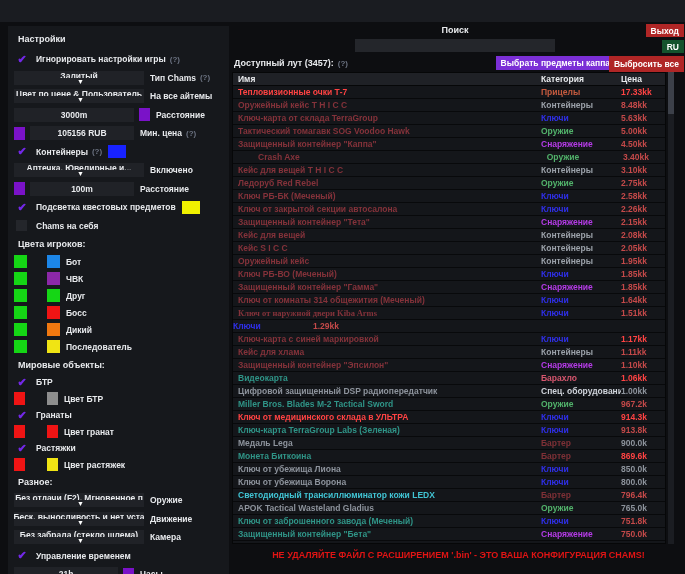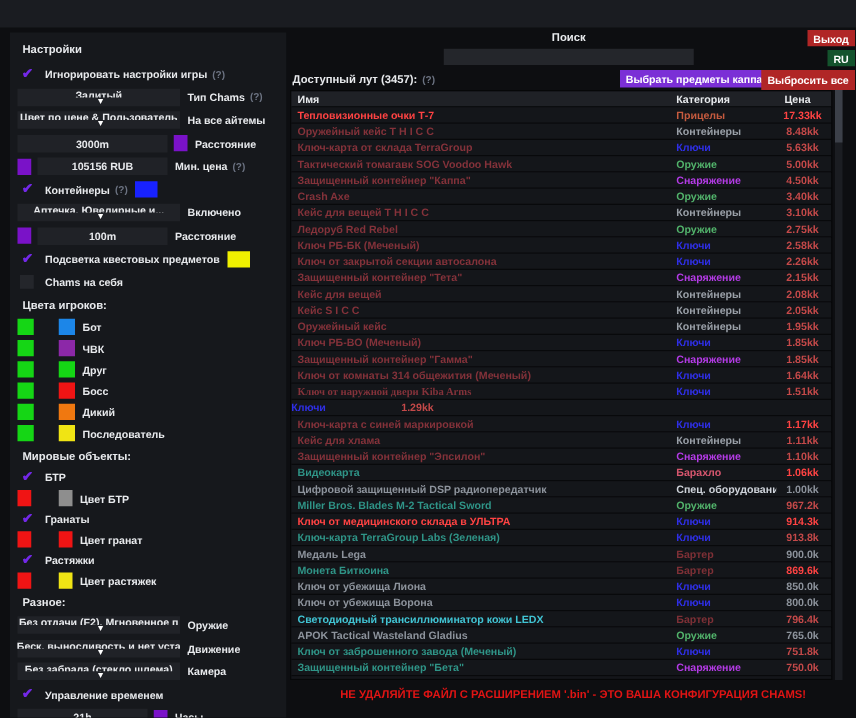--- a/index.html
+++ b/index.html
@@ -42,21 +42,21 @@
   .btn-kappa { right:70px; top:34px; height:14px; background:#7b2fd6; }
   .btn-drop  { right:1px; top:34px; height:16px; background:#b02626; }
 
   .table { position:absolute; left:0; top:50px; width:434px; height:472px; overflow:hidden;
            background:#101114; border:1px solid #060708; }
   .thead { display:flex; height:13px; background:#1f2126; border-bottom:1px solid #060708; }
   .tr { display:flex; height:13px; background:#14161a; border-bottom:1px solid #08090b; }
   .td, .th { font-size:8.5px; font-weight:bold; line-height:12px; white-space:nowrap; overflow:hidden; }
   .c-name { width:308px; padding-left:5px; }
   .c-cat  { width:80px; }
-  .c-price{ width:44px; text-align:center; padding-right:2px; }
+  .c-price{ width:44px; text-align:left; padding-right:2px; }
   .th { color:#e8eaed; }
 
   .scrollbar { position:absolute; left:436px; top:50px; width:6px; height:472px; background:#1b1d22; }
   .scroll-thumb { position:absolute; left:0; top:0; width:6px; height:42px; background:#3c4049; }
 
   .warning { position:absolute; left:0; top:528px; width:453px; text-align:center;
              color:#e01414; font-size:9px; font-weight:bold; }
 </style>
 </head>
 <body>
@@ -273,21 +273,21 @@
             <div class="td c-name" style="color: rgb(132, 50, 58);">Тактический томагавк SOG Voodoo Hawk</div>
             <div class="td c-cat" style="color: rgb(82, 179, 107);">Оружие</div>
             <div class="td c-price" style="color: rgb(196, 73, 73);">5.00kk</div>
           </div>
           <div class="tr">
             <div class="td c-name" style="color: rgb(132, 50, 58);">Защищенный контейнер "Каппа"</div>
             <div class="td c-cat" style="color: rgb(180, 59, 230);">Снаряжение</div>
             <div class="td c-price" style="color: rgb(196, 73, 73);">4.50kk</div>
           </div>
           <div class="tr">
-            <div class="td c-name" style="color: rgb(132, 50, 58);">Crash Axe</div>
+            <div class="td c-name" style="color: rgb(132, 50, 58); margin-left: 20px;">Crash Axe</div>
             <div class="td c-cat" style="color: rgb(82, 179, 107);">Оружие</div>
             <div class="td c-price" style="color: rgb(196, 73, 73);">3.40kk</div>
           </div>
           <div class="tr">
             <div class="td c-name" style="color: rgb(132, 50, 58);">Кейс для вещей T H I C C</div>
             <div class="td c-cat" style="color: rgb(154, 160, 168);">Контейнеры</div>
             <div class="td c-price" style="color: rgb(196, 73, 73);">3.10kk</div>
           </div>
           <div class="tr">
             <div class="td c-name" style="color: rgb(132, 50, 58);">Ледоруб Red Rebel</div>

